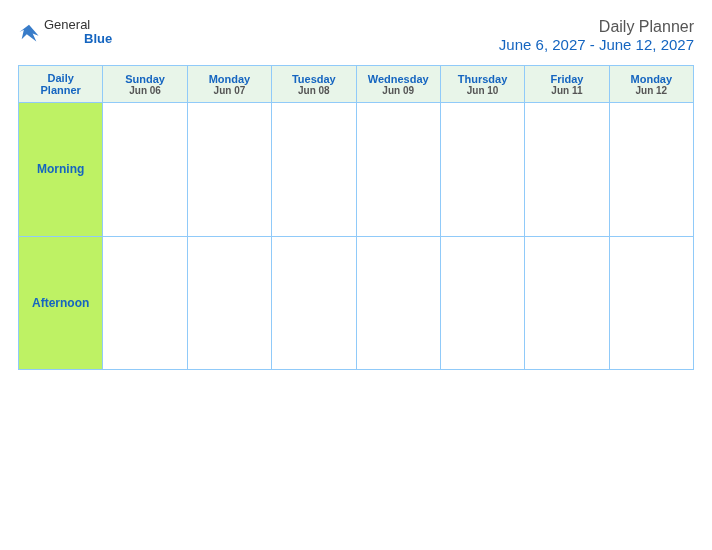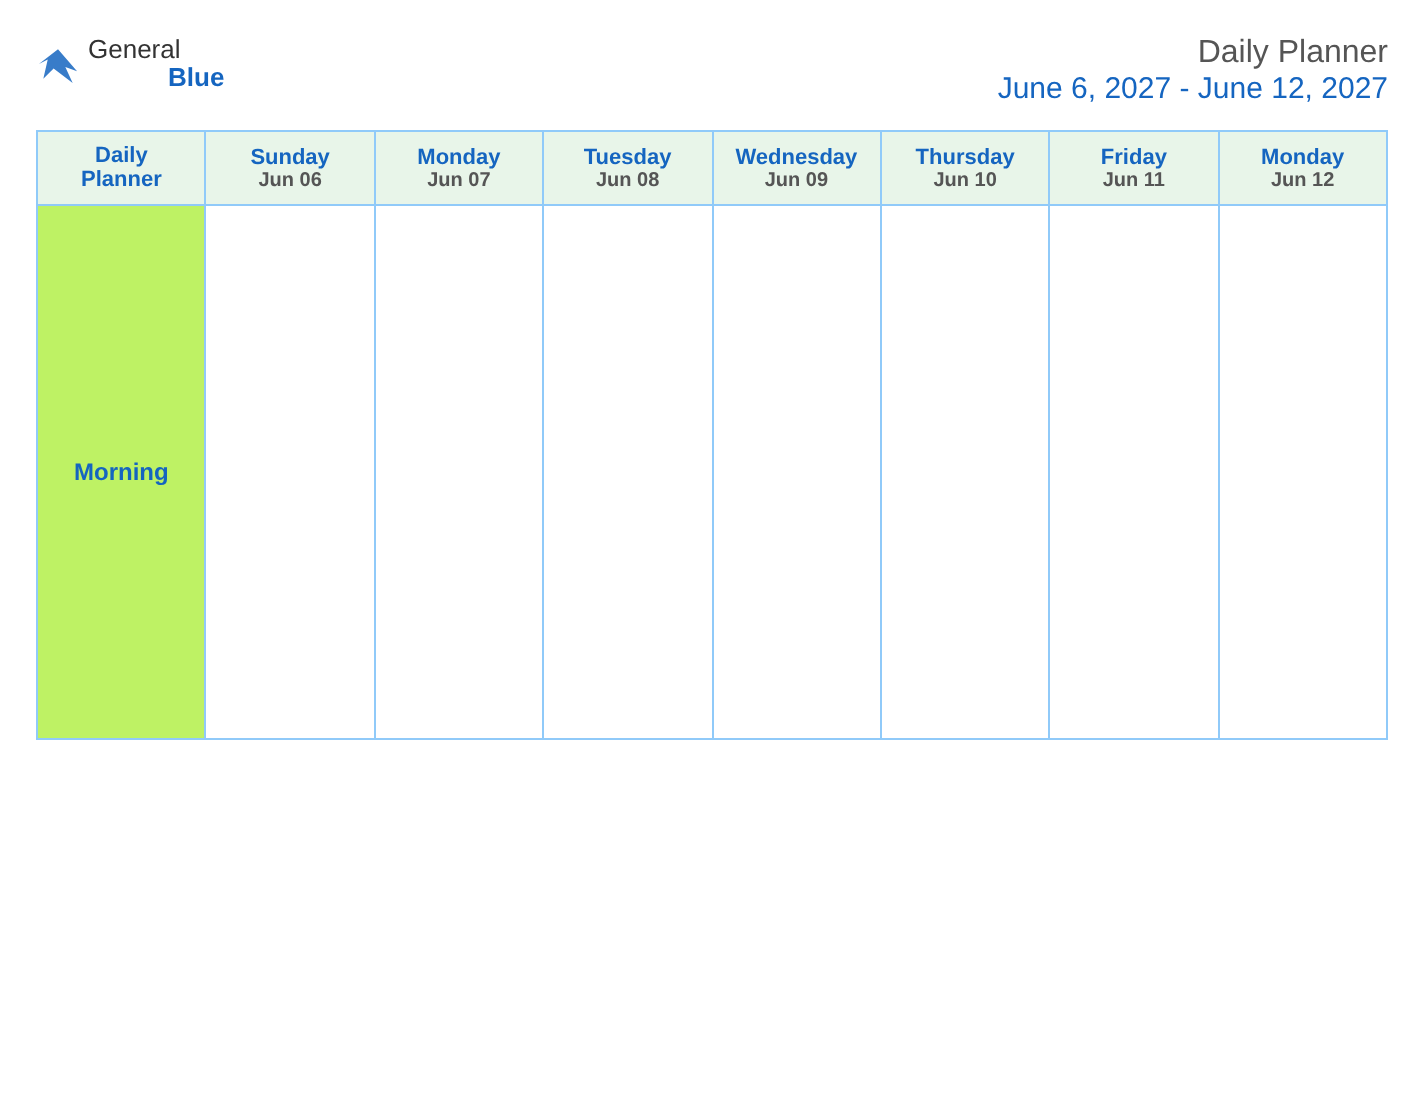--- a/index.html
+++ b/index.html
@@ -172,15 +172,25 @@
       <tr>
         <td class="row-label">Morning</td>
         <td class="data-cell"></td>
         <td class="data-cell"></td>
         <td class="data-cell"></td>
         <td class="data-cell"></td>
         <td class="data-cell"></td>
         <td class="data-cell"></td>
         <td class="data-cell"></td>
       </tr>
+      <tr>
+        <td class="row-label">Afternoon</td>
+        <td class="data-cell"></td>
+        <td class="data-cell"></td>
+        <td class="data-cell"></td>
+        <td class="data-cell"></td>
+        <td class="data-cell"></td>
+        <td class="data-cell"></td>
+        <td class="data-cell"></td>
+      </tr>
     </tbody>
   </table>
 </div>
 
 </body></html>

